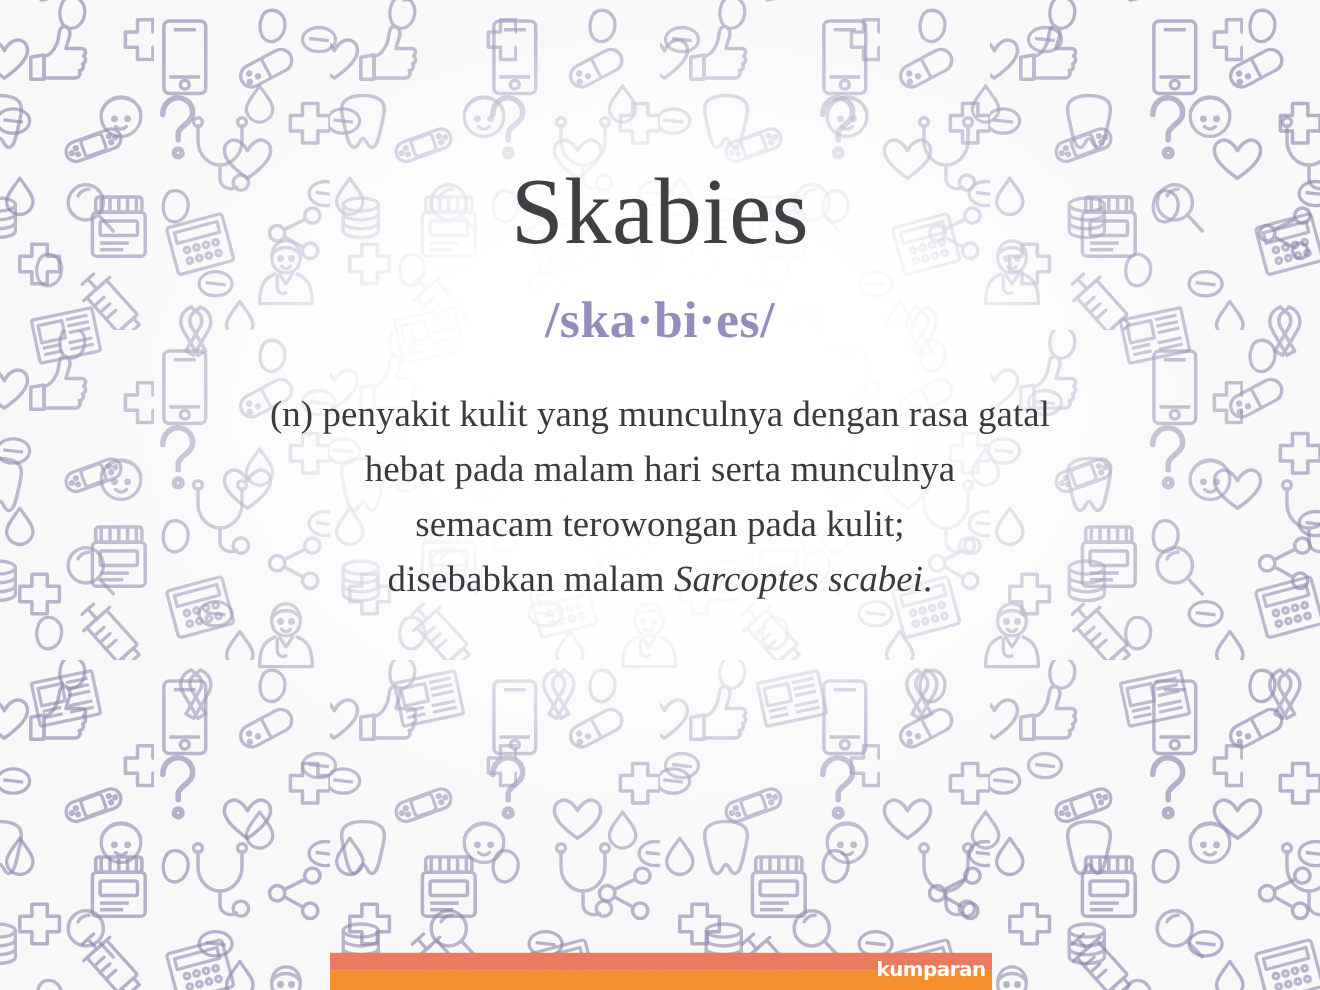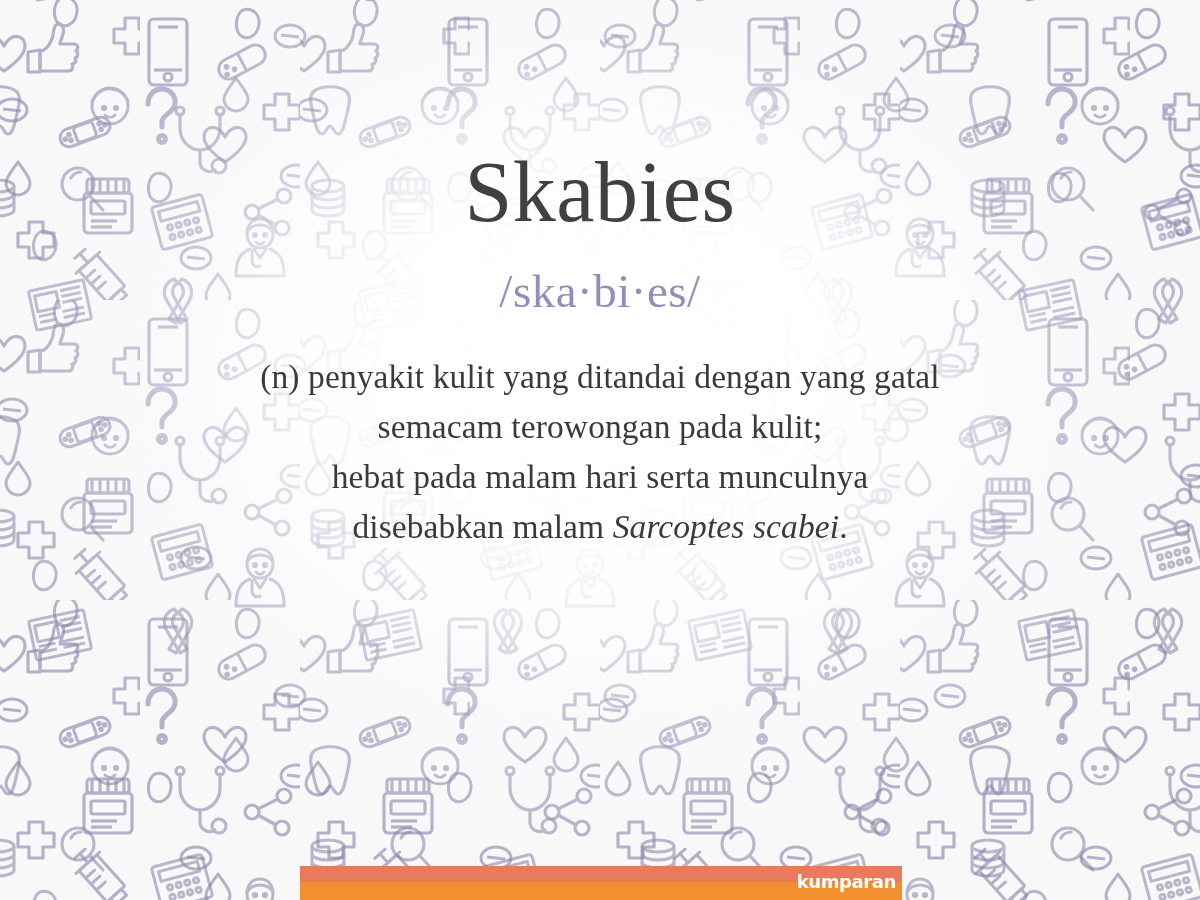--- a/index.html
+++ b/index.html
@@ -76,21 +76,21 @@
 
   .pronunciation {
     position: absolute;
     left: 0;
     right: 0;
     top: 268px;
     font-size: 47px;
     line-height: 1.0;
     color: #948dbb;
     letter-spacing: 0.5px;
-    font-weight: 400;
+    font-weight: 700;
   }
 
   .definition {
     position: absolute;
     left: 0;
     right: 0;
     top: 352px;
     color: #3a3a3e;
     font-size: 33.5px;
     line-height: 50px;
@@ -373,23 +373,23 @@
   <div class="vignette-soft"></div>
   <div class="vignette"></div>
 
   <div class="content">
 
     <div class="word-title">Skabies</div>
 
     <div class="pronunciation">/ska·bi·es/</div>
 
     <div class="definition">
-      <span class="defline">(n) penyakit kulit yang ditandai dengan yang gatal</span>
+      <span class="defline">(n) penyakit kulit yang munculnya dengan rasa gatal</span>
+      <span class="defline">hebat pada malam hari serta munculnya</span>
       <span class="defline">semacam terowongan pada kulit;</span>
-      <span class="defline">hebat pada malam hari serta munculnya</span>
       <span class="defline"><span>disebabkan malam </span><span class="sci">Sarcoptes scabei</span><span>.</span></span>
     </div>
   </div>
 
   <div class="banner">
     <div class="banner-top"></div>
     <div class="banner-bottom"></div>
     <div class="banner-wordmark">kumparan</div>
   </div>
 

